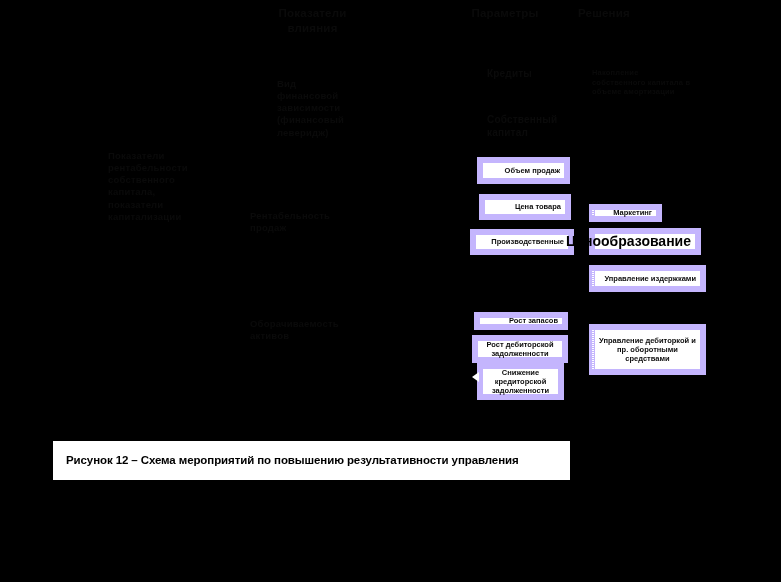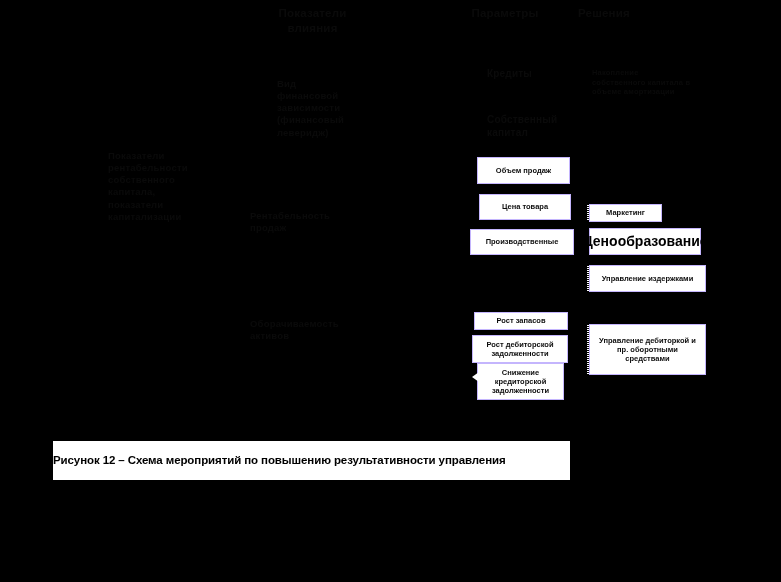--- a/index.html
+++ b/index.html
@@ -43,21 +43,22 @@
     display: flex;
     align-items: center;
     justify-content: center;
     text-align: center;
     color: #0d0d0d;
     font-weight: bold;
     line-height: 1.22;
     padding: 2px 4px;
   }
   .box.thin {
-    border: 1px solid #c4b5fd;
+    border: 6px solid #c4b5fd;
+    justify-content: flex-end;
   }
   .box.sm   { font-size: 7.5px; }
   .box.lg   { font-size: 14px; color: #000; }
 
   
   .box.rail::before {
     content: "";
     position: absolute;
     left: -3px;
     top: 0;
@@ -79,20 +80,21 @@
     background: #ffffff;
     box-sizing: border-box;
     display: flex;
     align-items: center;
     border-bottom: 2px dotted #ffffff;
   }
   #caption-text {
     color: #000000;
     font-size: 11.5px;
     font-weight: bold;
+    padding-left: 13px;
     letter-spacing: -0.1px;
     white-space: nowrap;
   }
 
   
   .arrow {
     position: absolute;
     width: 0;
     height: 0;
   }

